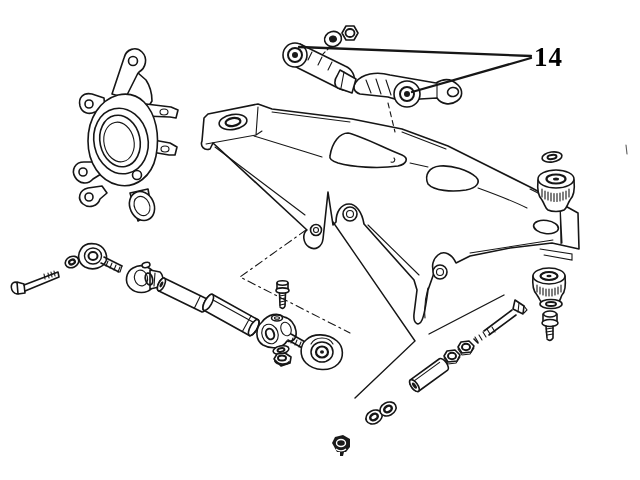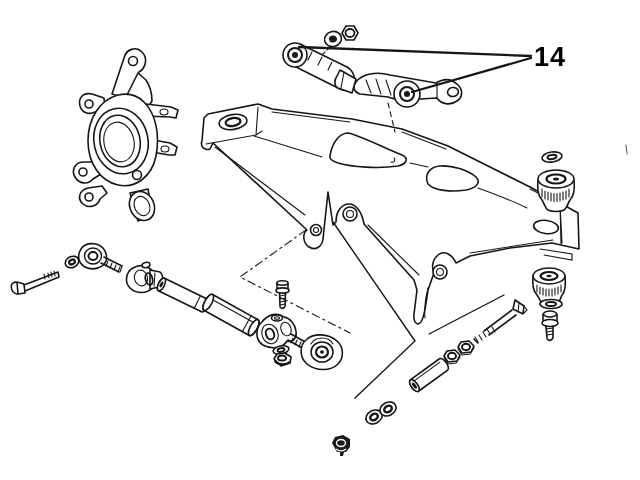--- a/index.html
+++ b/index.html
@@ -1,17 +1,17 @@
 <!DOCTYPE html>
 <html><head>
 <meta charset="utf-8">
 <style>
   html,body{margin:0;padding:0;background:#ffffff;}
   .stage{position:relative;width:640px;height:480px;background:#ffffff;overflow:hidden;
-         font-family:Liberation Sans, sans-serif;}
+         font-family:Liberation Serif, serif;}
   svg{position:absolute;left:0;top:0;}
   .wh{fill:#ffffff;stroke:#161616;stroke-width:1.6;stroke-linejoin:round;stroke-linecap:round;}
   .ln{fill:none;stroke:#161616;stroke-width:1.6;stroke-linejoin:round;stroke-linecap:round;}
   .thin{fill:none;stroke:#161616;stroke-width:1.1;stroke-linecap:round;}
   .thick{fill:none;stroke:#161616;stroke-width:2.3;stroke-linecap:round;}
   .dk{fill:#1a1a1a;stroke:none;}
   .callout-text{font-weight:bold;font-size:27px;fill:#000;letter-spacing:1px;}
 </style>
 </head>
 <body>

